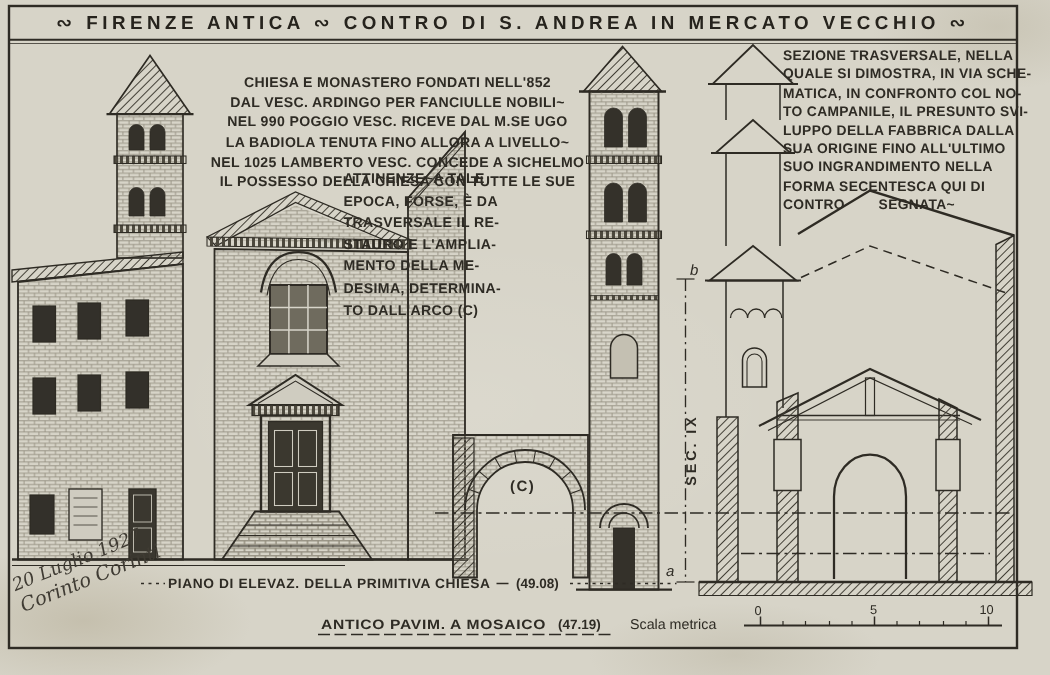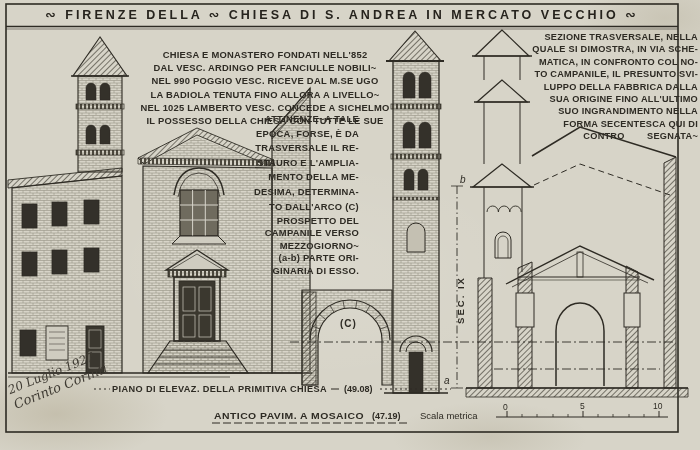--- a/index.html
+++ b/index.html
@@ -17,21 +17,21 @@
   #drawing{position:absolute;left:0;top:0;}
   .abs{position:absolute;}
   #title{
     left:8px;top:7px;width:668px;text-align:center;
     font-size:12.5px;letter-spacing:3px;white-space:nowrap;
     color:#26231d;font-weight:bold;
     font-family:"Liberation Sans","DejaVu Sans",sans-serif;
   }
   .tb{
     white-space:pre-wrap;font-size:9.4px;letter-spacing:.25px;
-    line-height:13.2px;color:#2e2b24;font-weight:bold;text-align:right;
+    line-height:13.2px;color:#2e2b24;font-weight:bold;
   }
   #tb-history{left:135px;top:36px;width:260px;text-align:center;margin-top:12px;}
   #tb-history-cont{left:229px;top:112px;width:130px;line-height:14.6px;}
   #tb-prospetto{left:229px;top:215px;width:130px;line-height:12.4px;}
   #tb-sezione{left:522px;top:31px;width:176px;font-size:9.2px;line-height:12.4px;}
   #signature{
     left:6px;top:384px;width:140px;transform:rotate(-22deg);transform-origin:0 0;
     font-family:"DejaVu Serif","Liberation Serif",serif;font-style:italic;
     color:#3f3b33;line-height:15px;font-size:12px;
   }
@@ -214,42 +214,37 @@
       <line x1="629" y1="414" x2="629" y2="417" stroke-width="0.8"></line>
       <line x1="644" y1="414" x2="644" y2="417" stroke-width="0.8"></line>
       <line x1="659" y1="411" x2="659" y2="417" stroke-width="1"></line>
     </g>
     <text x="420" y="419" font-size="9.5" fill="#2e2b24">Scala metrica</text>
     <text x="503" y="410" font-size="8.5" fill="#2e2b24">0</text>
     <text x="580" y="409" font-size="8.5" fill="#2e2b24">5</text>
     <text x="653" y="409" font-size="8.5" fill="#2e2b24">10</text>
   </svg>
 
-  <div id="title" class="abs">∾ FIRENZE DELLA ∾ CHIESA DI S. ANDREA IN MERCATO VECCHIO ∾</div>
+  <div id="title" class="abs">∾ FIRENZE ANTICA ∾ CONTRO DI S. ANDREA IN MERCATO VECCHIO ∾</div>
 
   <div id="tb-history" class="abs tb">CHIESA E MONASTERO FONDATI NELL'852
 DAL VESC. ARDINGO PER FANCIULLE NOBILI~
 NEL 990 POGGIO VESC. RICEVE DAL M.SE UGO
 LA BADIOLA TENUTA FINO ALLORA A LIVELLO~
 NEL 1025 LAMBERTO VESC. CONCEDE A SICHELMO
 IL POSSESSO DELLA CHIESA CON TUTTE LE SUE</div>
 
   <div id="tb-history-cont" class="abs tb">ATTINENZE~A TALE
 EPOCA, FORSE, È DA
 TRASVERSALE IL RE-
 STAURO E L'AMPLIA-
 MENTO DELLA ME-
 DESIMA, DETERMINA-
 TO DALL'ARCO (C)</div>
 
-  <div id="tb-prospetto" class="abs tb">PROSPETTO DEL
-CAMPANILE VERSO
-MEZZOGIORNO~
-(a-b) PARTE ORI-
-GINARIA DI ESSO.</div>
 
   <div id="tb-sezione" class="abs tb">SEZIONE TRASVERSALE, NELLA
 QUALE SI DIMOSTRA, IN VIA SCHE-
 MATICA, IN CONFRONTO COL NO-
 TO CAMPANILE, IL PRESUNTO SVI-
 LUPPO DELLA FABBRICA DALLA
 SUA ORIGINE FINO ALL'ULTIMO
 SUO INGRANDIMENTO NELLA
 FORMA SECENTESCA QUI DI
 CONTRO        SEGNATA~</div>

